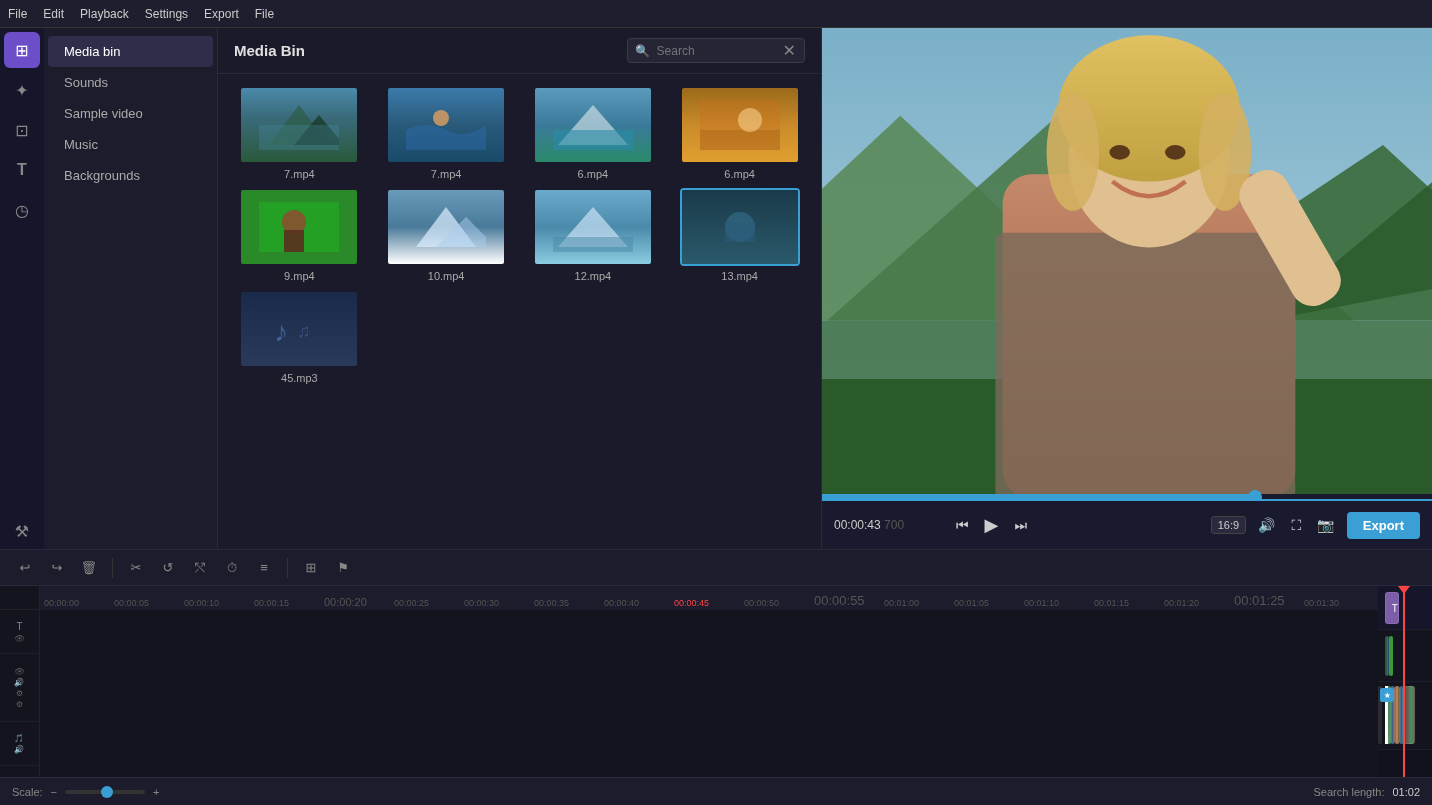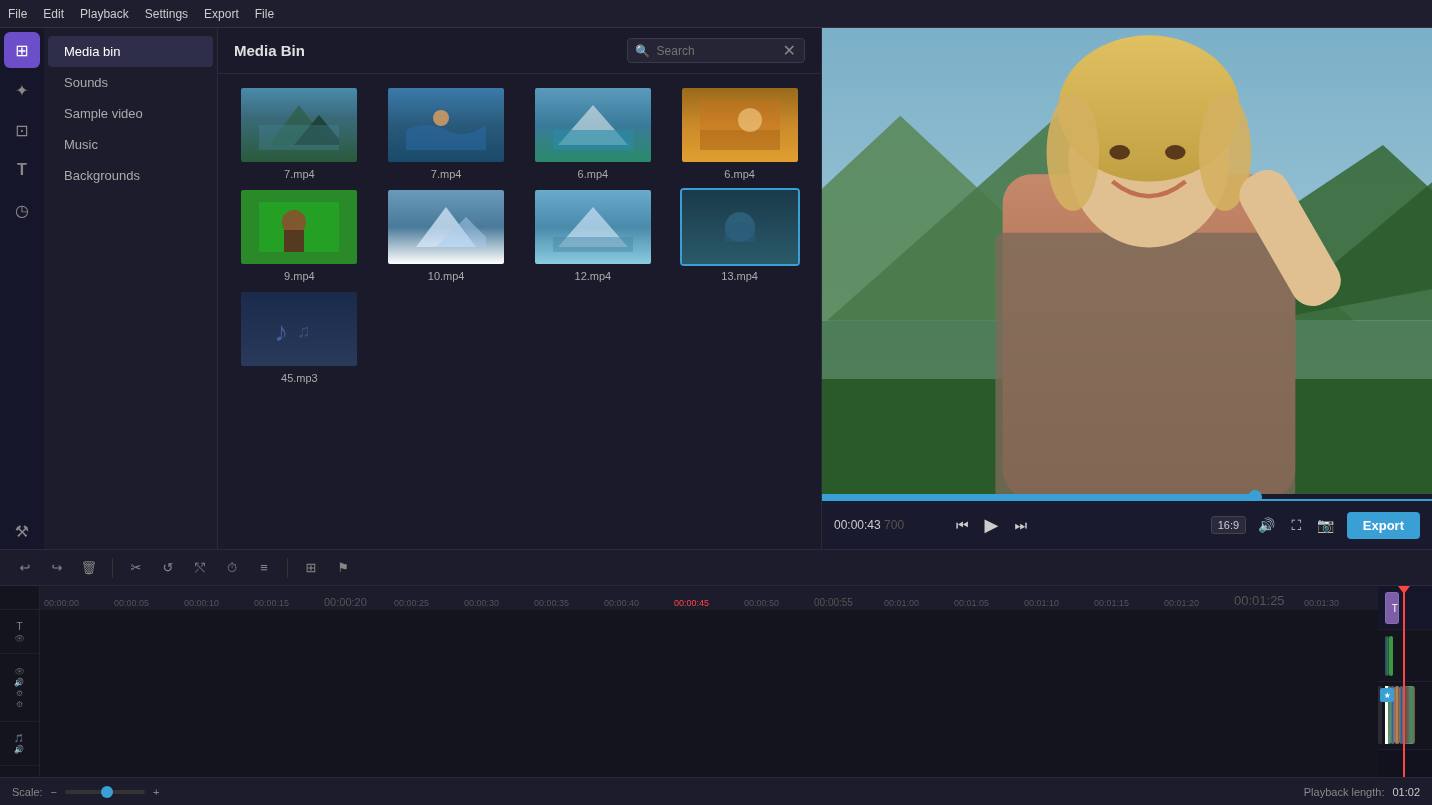--- a/index.html
+++ b/index.html
@@ -636,21 +636,21 @@
           <span style="font-size:9px;color:#555;width:70px;flex-shrink:0;padding-bottom:2px;">00:00:05</span>
           <span style="font-size:9px;color:#555;width:70px;flex-shrink:0;padding-bottom:2px;">00:00:10</span>
           <span style="font-size:9px;color:#555;width:70px;flex-shrink:0;padding-bottom:2px;">00:00:15</span>
           <span style="font-size:11px;color:#555;width:70px;flex-shrink:0;padding-bottom:2px;">00:00:20</span>
           <span style="font-size:9px;color:#555;width:70px;flex-shrink:0;padding-bottom:2px;">00:00:25</span>
           <span style="font-size:9px;color:#555;width:70px;flex-shrink:0;padding-bottom:2px;">00:00:30</span>
           <span style="font-size:9px;color:#555;width:70px;flex-shrink:0;padding-bottom:2px;">00:00:35</span>
           <span style="font-size:9px;color:#555;width:70px;flex-shrink:0;padding-bottom:2px;">00:00:40</span>
           <span style="font-size:9px;color:#f44;width:70px;flex-shrink:0;padding-bottom:2px;">00:00:45</span>
           <span style="font-size:9px;color:#555;width:70px;flex-shrink:0;padding-bottom:2px;">00:00:50</span>
-          <span style="font-size:10px;color:#555;width:70px;flex-shrink:0;padding-bottom:2px;">00:00:55</span>
+          <span style="font-size:13px;color:#555;width:70px;flex-shrink:0;padding-bottom:2px;">00:00:55</span>
           <span style="font-size:9px;color:#555;width:70px;flex-shrink:0;padding-bottom:2px;">00:01:00</span>
           <span style="font-size:9px;color:#555;width:70px;flex-shrink:0;padding-bottom:2px;">00:01:05</span>
           <span style="font-size:9px;color:#555;width:70px;flex-shrink:0;padding-bottom:2px;">00:01:10</span>
           <span style="font-size:9px;color:#555;width:70px;flex-shrink:0;padding-bottom:2px;">00:01:15</span>
           <span style="font-size:9px;color:#555;width:70px;flex-shrink:0;padding-bottom:2px;">00:01:20</span>
           <span style="font-size:13px;color:#555;width:70px;flex-shrink:0;padding-bottom:2px;">00:01:25</span>
           <span style="font-size:9px;color:#555;width:70px;flex-shrink:0;padding-bottom:2px;">00:01:30</span>
         </div>
       </div>
 
@@ -733,17 +733,17 @@
   </div>
 
   <div class="bottom-bar">
     <span>Scale:</span>
     <span style="cursor:pointer;">−</span>
     <div class="scale-slider">
       <div class="scale-thumb"></div>
     </div>
     <span style="cursor:pointer;">+</span>
     <div style="flex:1;"></div>
-    <span>Playback length:</span>
+    <span>Search length:</span>
     <span style="color:#ccc;">01:02</span>
   </div>
 
 </div>
 
 </body></html>

